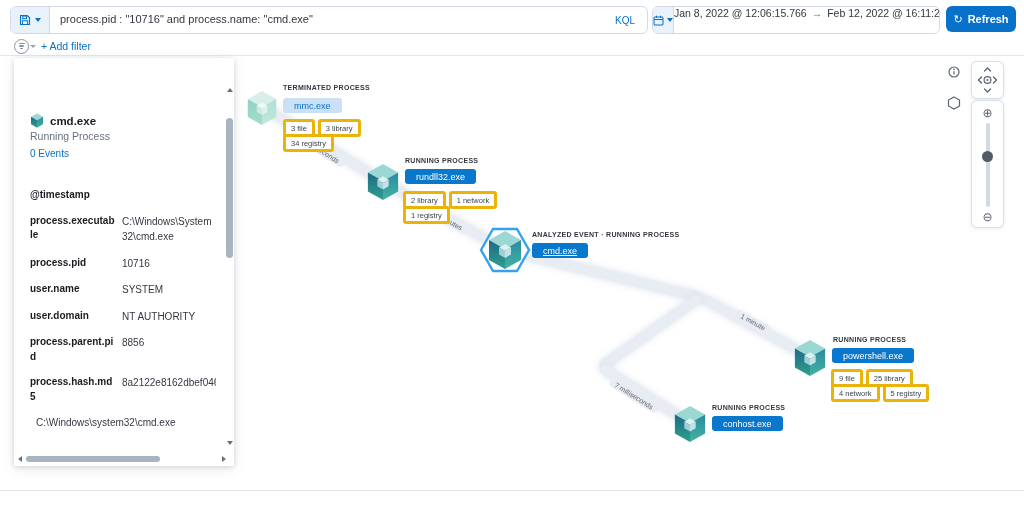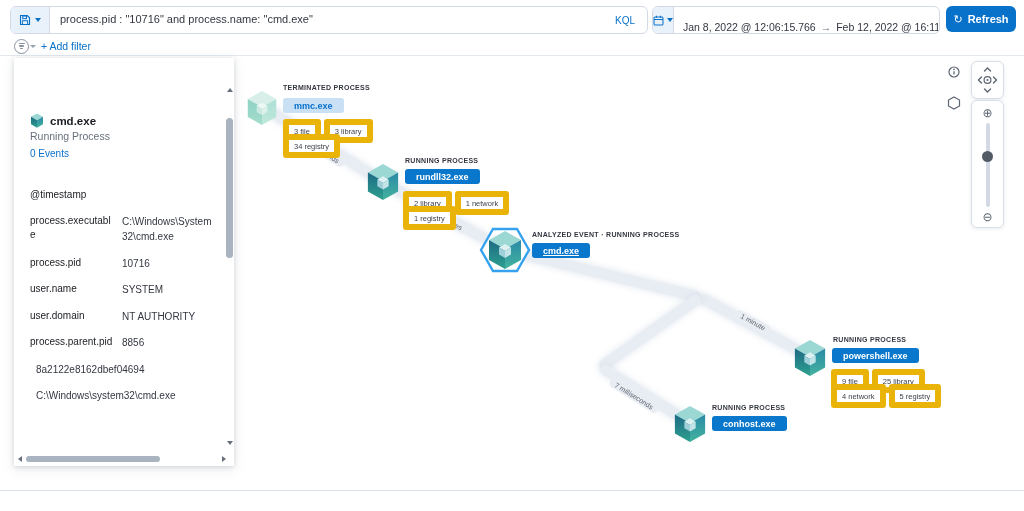--- a/index.html
+++ b/index.html
@@ -12,22 +12,22 @@
   .qb-left{width:38px;background:#e9f2fb;border-right:1px solid #d3dae6;display:flex;
            align-items:center;justify-content:center;gap:4px;cursor:pointer;}
   .qb-text{flex:1;font-size:11px;line-height:24px;padding:0 10px;color:#343741;white-space:nowrap;overflow:hidden;}
   .qb-kql{font-size:10px;color:#0871c9;font-weight:400;align-self:center;padding:0 12px;cursor:pointer;}
   .caret{width:0;height:0;border-left:3.5px solid transparent;border-right:3.5px solid transparent;
          border-top:4px solid #0871c9;}
   .datebar{position:absolute;left:652px;top:6px;width:286px;height:26px;background:#fff;
            border:1px solid #d3dae6;border-radius:6px;display:flex;align-items:stretch;overflow:hidden;}
   .db-left{width:36px;background:#e9f2fb;border-right:1px solid #d3dae6;display:flex;
            align-items:center;justify-content:center;gap:3px;cursor:pointer;}
-  .db-dates{flex:1;display:flex;align-items:flex-end;justify-content:center;gap:5px;
-            font-size:10.5px;color:#343741;white-space:nowrap;margin-left:9px;}
+  .db-dates{flex:1;display:flex;align-items:flex-start;justify-content:center;gap:5px;
+            font-size:10.5px;color:#343741;white-space:nowrap;}
   .db-arrow{color:#69707d;}
   .refresh-btn{position:absolute;left:946px;top:6px;width:70px;height:26px;background:#0871ca;
                border:none;border-radius:6px;color:#fff;font-size:11px;font-weight:700;
                display:flex;align-items:center;justify-content:center;gap:5px;cursor:pointer;
                font-family:"Liberation Sans",sans-serif;}
   .refresh-icn{font-size:11px;font-weight:400;}
   .filterrow{position:absolute;left:14px;top:38px;height:16px;display:flex;align-items:center;gap:1px;}
   .filter-circle{width:13px;height:13px;border:1.3px solid #8b93a2;border-radius:50%;
                  display:flex;flex-direction:column;justify-content:center;align-items:center;gap:1.5px;cursor:pointer;}
   .filter-circle i{display:block;height:1.2px;background:#8b93a2;border-radius:1px;}
@@ -41,43 +41,43 @@
   
   .edge{position:absolute;height:10px;background:#e8ecf3;border-radius:5px;
         transform-origin:0 50%;box-shadow:0 0 7px rgba(214,222,233,.9);}
   .edge-label{position:absolute;font-size:7px;color:#5f6570;background:#e9edf3;border-radius:6px;
               padding:1px 6px;white-space:nowrap;z-index:2;}
 
   
   .cube-btn{position:absolute;cursor:pointer;z-index:3;}
   .state-label{position:absolute;font-size:7px;font-weight:700;letter-spacing:.3px;color:#343741;
                white-space:nowrap;z-index:3;}
-  .proc-pill{position:absolute;background:#0877cc;color:#fff;font-size:9px;font-weight:700;
+  .proc-pill{position:absolute;background:#0877cc;color:#fff;font-size:9px;font-weight:400;
              padding:2.5px 11px;border-radius:3px;white-space:nowrap;cursor:pointer;z-index:3;}
   .proc-pill.light{background:#c9e0f5;color:#0871c9;}
   .proc-pill.underl{text-decoration:underline;}
   .badge-row{position:absolute;display:flex;gap:3px;z-index:3;}
-  .badge{background:#fff;border:6px solid #eab308;border-radius:3px;font-size:7.5px;color:#3d434c;
+  .badge{background:#fff;border:3px solid #eab308;border-radius:3px;font-size:7.5px;color:#3d434c;
          padding:1.5px 5px;white-space:nowrap;cursor:pointer;}
 
   
   .panel{position:absolute;left:14px;top:58px;width:220px;height:408px;background:#fff;z-index:5;
          box-shadow:0 1px 5px rgba(60,70,90,.18), 0 3px 12px rgba(60,70,90,.10);}
   .crumb-bar{position:absolute;left:9px;top:5px;width:188px;height:22px;background:#f5f6f9;
              border-radius:4px;display:flex;align-items:center;padding:0 9px;gap:6px;
              font-size:10px;color:#343741;box-sizing:border-box;}
   .crumb-link{cursor:pointer;}
   .crumb-sep{color:#98a2b3;}
   .ptitle-row{position:absolute;left:16px;top:55px;display:flex;align-items:center;gap:6px;}
   .ptitle{font-size:11.5px;font-weight:700;color:#1a1c21;}
   .psub{position:absolute;left:16px;top:72px;font-size:10.5px;color:#69707d;}
   .pevents{position:absolute;left:16px;top:90px;font-size:10px;color:#0871c9;cursor:pointer;}
   .fields{position:absolute;left:16px;top:114px;width:186px;}
   .frow{display:flex;margin-bottom:11px;}
-  .frow dt{width:86px;flex:0 0 86px;font-size:10px;font-weight:400;color:#1a1c21;
+  .frow dt{width:86px;flex:0 0 86px;font-size:10px;font-weight:700;color:#1a1c21;
            overflow-wrap:anywhere;line-height:1.45;margin:0;}
   .frow dd{flex:1;font-size:10px;color:#343741;line-height:1.55;margin:0 0 0 6px;word-break:break-all;}
   .frow dd.clip{white-space:nowrap;overflow:hidden;word-break:normal;}
   
   .vsb{position:absolute;right:1px;top:26px;width:7px;height:368px;z-index:6;}
   .vsb-thumb{position:absolute;left:0;top:34px;width:7px;height:140px;background:#a9b4c0;border-radius:4px;cursor:pointer;}
   .vsb-up{right:1px;top:62px;border-left:3.5px solid transparent;border-right:3.5px solid transparent;border-bottom:4.5px solid #69707d;position:absolute;z-index:7;}
   .vsb-down{right:1px;top:441px;border-left:3.5px solid transparent;border-right:3.5px solid transparent;border-top:4.5px solid #69707d;position:absolute;z-index:7;}
   .hsb{position:absolute;left:2px;bottom:4px;width:206px;height:6px;z-index:6;}
   .hsb-thumb{position:absolute;left:10px;top:0;width:134px;height:6px;background:#a9b4c0;border-radius:3px;cursor:pointer;}
@@ -301,20 +301,21 @@
       </div>
       <div class="frow">
         <dt>user.domain</dt>
         <dd>NT AUTHORITY</dd>
       </div>
       <div class="frow">
         <dt>process.parent.pid</dt>
         <dd>8856</dd>
       </div>
       <div class="frow">
+        <dt>process.hash.md5</dt>
         <dd class="clip">8a2122e8162dbef04694</dd>
       </div>
       <div class="frow">
         <dd>C:\Windows\system32\cmd.exe</dd>
       </div>
     </dl>
 
     <span class="vsb-up" style="top:30px"></span>
     <div class="vsb">
       <div class="vsb-thumb"></div>

